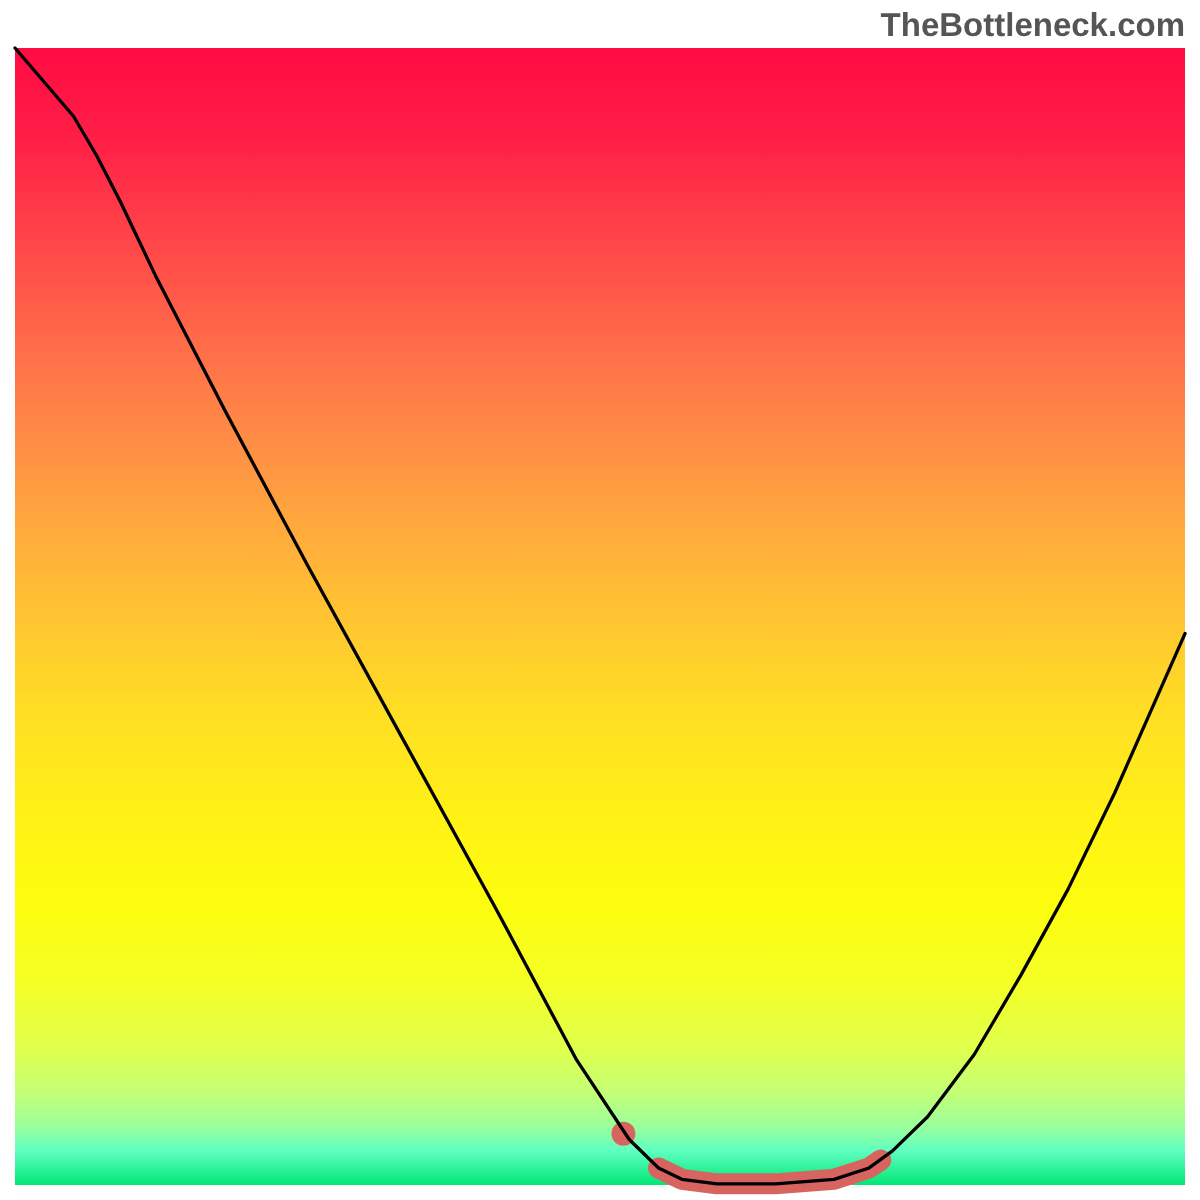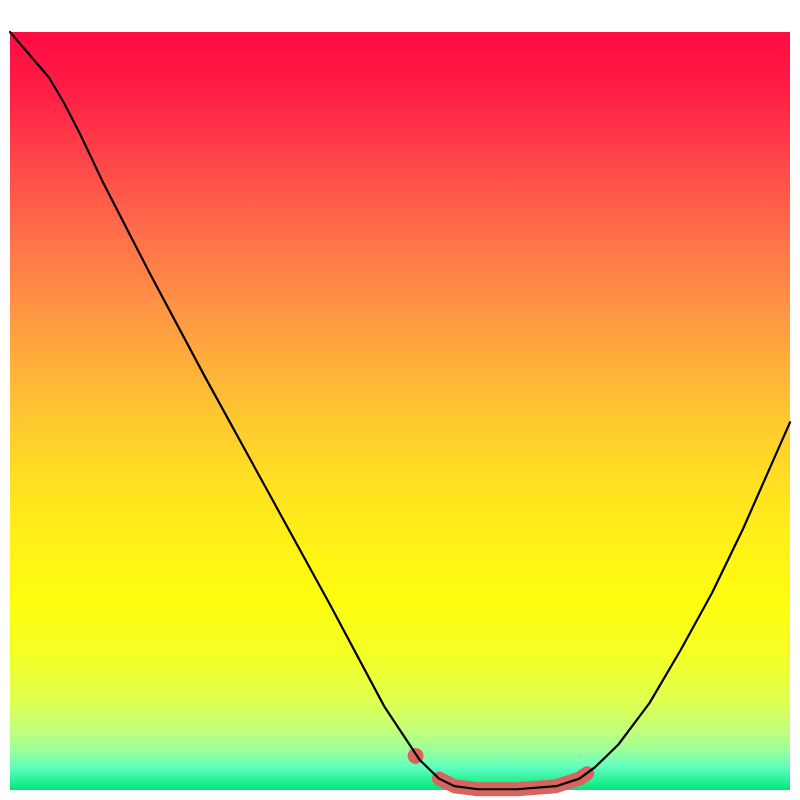--- a/index.html
+++ b/index.html
@@ -23,20 +23,21 @@
     z-index: 10;
   }
   svg {
     display: block;
   }
 </style>
 </head>
 <body>
 
 <div class="chart-container">
+  <div class="watermark">TheBottleneck.com</div>
   <svg id="chart-svg" width="800" height="800">
     <defs>
       <linearGradient id="bg-gradient" x1="0" y1="0" x2="0" y2="1">
           <stop offset="0%" stop-color="#ff0b42"></stop>
           <stop offset="8%" stop-color="#ff1f46"></stop>
           <stop offset="18%" stop-color="#ff4a49"></stop>
           <stop offset="28.000000000000004%" stop-color="#ff7449"></stop>
           <stop offset="38%" stop-color="#ff9a42"></stop>
           <stop offset="48%" stop-color="#ffbe35"></stop>
           <stop offset="57.99999999999999%" stop-color="#ffdd24"></stop>

